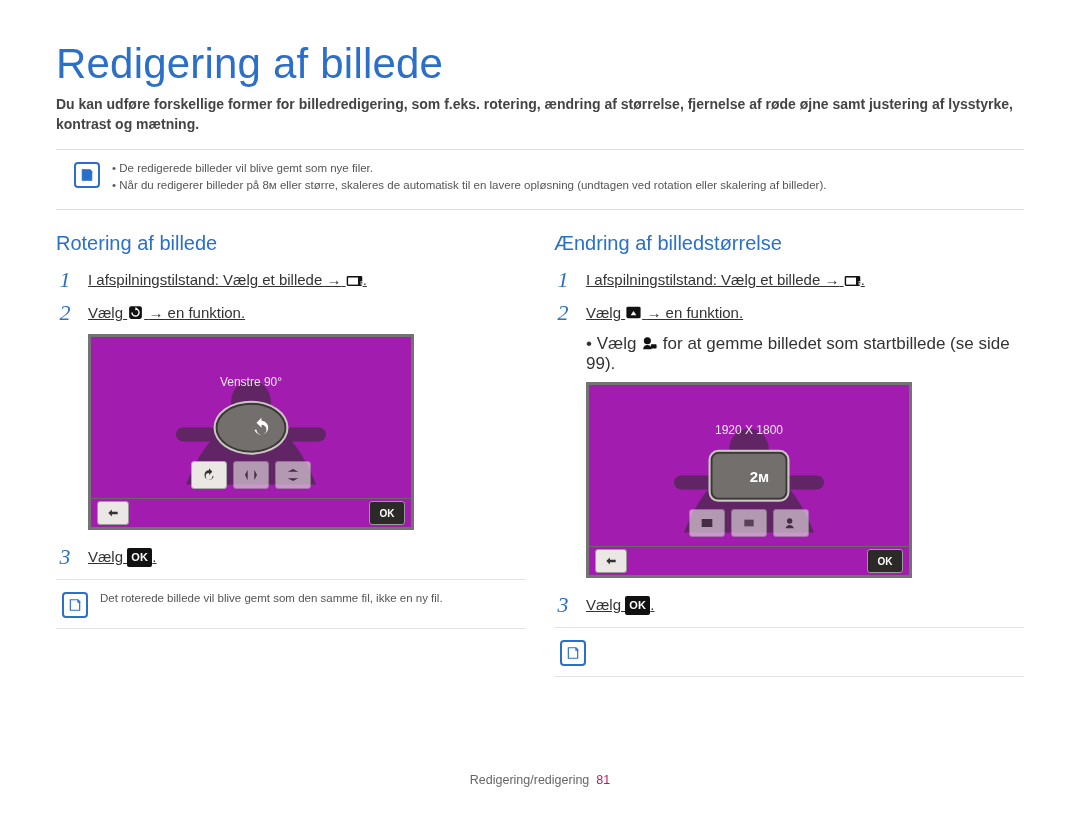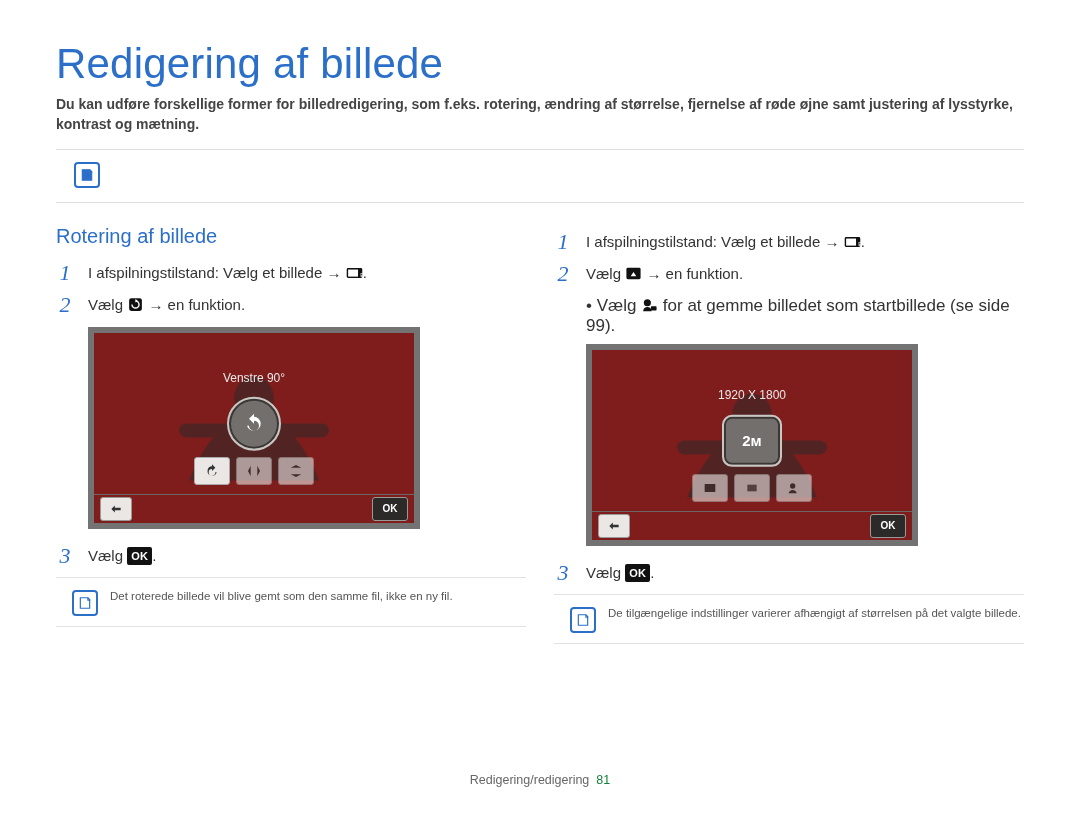--- a/index.html
+++ b/index.html
@@ -35,21 +35,21 @@
     border: none;
     border-top: 1px solid #ddd;
     margin: 14px 0 0 0;
   }
   .note-box {
     margin: 10px 0 8px 18px;
     display: flex;
     align-items: flex-start;
     gap: 12px;
   }
-  .note-box.small { margin-left: 16px; }
+  .note-box.small { margin-left: 6px; }
   .note-icon {
     width: 22px;
     height: 22px;
     border: 2px solid #2b6fc9;
     border-radius: 4px;
     color: #2b6fc9;
     display: flex;
     align-items: center;
     justify-content: center;
     flex: 0 0 22px;
@@ -87,20 +87,21 @@
     font-size: 22px;
     color: #2b6fc9;
     width: 18px;
     text-align: center;
     line-height: 1;
   }
   .step-body {
     font-size: 15px;
     color: #333;
     line-height: 1.5;
+    text-decoration: underline;
   }
   .sub-bullet {
     font-size: 17px;
     color: #333;
     margin: 2px 0 8px 32px;
   }
   .sub-bullet::before { content: "•  "; }
   .mini-icon {
     display: inline-block;
     vertical-align: -3px;
@@ -114,22 +115,22 @@
     font-size: 11px;
     padding: 1px 4px;
     border-radius: 2px;
     vertical-align: 1px;
     letter-spacing: 0.3px;
   }
   
   .device {
     width: 320px;
     height: 190px;
-    background: #7f1d1d;
-    border: 6px solid #737373;
+    background: #a21caf;
+    border: 3px solid #737373;
     position: relative;
     margin: 4px 0 16px 32px;
   }
   .device .silhouette {
     position: absolute;
     left: 50%; top: 50%;
     transform: translate(-50%, -52%);
     width: 170px; height: 130px;
     opacity: 0.55;
   }
@@ -145,20 +146,21 @@
     position: absolute;
     left: 50%;
     top: 50%;
     transform: translate(-50%, -58%);
     width: 50px; height: 50px;
     border-radius: 50%;
     background: #736f6d;
     border: 2px solid #c9c6c3;
     display: flex; align-items: center; justify-content: center;
     box-shadow: 0 0 0 2px #3a3734 inset;
+    padding-left: 21px;
   }
   .device .center-btn svg { width: 24px; height: 24px; fill: #fff; }
   .btn-row {
     position: absolute;
     left: 50%; bottom: 38px;
     transform: translateX(-50%);
     display: flex; gap: 6px;
   }
   .tiny-btn {
     width: 34px; height: 26px;
@@ -196,37 +198,41 @@
   .bb-btn svg { width: 14px; height: 14px; fill: #333; }
   .hr-thin { border: none; border-top: 1px solid #e2e2e2; margin: 10px 0 8px 0; }
   .footer {
     position: absolute;
     left: 0; right: 0;
     bottom: 28px;
     text-align: center;
     font-size: 12.5px;
     color: #666;
   }
-  .footer .pg { color: #15803d; }
+  .footer .pg { color: #be185d; }
 </style>
 </head>
 <body>
 
 <div class="page">
   <h1 class="title">Redigering af billede</h1>
   <p class="intro">Du kan udføre forskellige former for billedredigering, som f.eks. rotering, ændring af størrelse, fjernelse af røde øjne samt justering af lysstyrke, kontrast og mætning.</p>
 
   <hr class="note-rule">
   <div class="note-box">
     <div class="note-icon">
       <svg viewBox="0 0 24 24">
           <path fill="#2b6fc9" d="M4 3h13l3 3v15H4z M4 3v18" stroke="#2b6fc9" stroke-width="2"></path>
           <path d="M17 3v4h4" stroke="#2b6fc9" stroke-width="2" fill="none"></path>
           <path d="M14 11l-5 5-2-2" stroke="#2b6fc9" stroke-width="2" fill="none"></path>
         </svg>
+    </div>
+    <div class="note-list">
+      <div class="bullet">De redigerede billeder vil blive gemt som nye filer.</div>
+      <div class="bullet">Når du redigerer billeder på 8ᴍ eller større, skaleres de automatisk til en lavere opløsning (undtagen ved rotation eller skalering af billeder).</div>
     </div>
   </div>
   <hr class="note-rule">
 
   <div class="columns">
 
     <div class="col">
       <h2 class="section">Rotering af billede</h2>
 
       <div class="step">
@@ -313,20 +319,21 @@
               <path d="M4 3h13l3 3v15H4z" stroke="#2b6fc9" stroke-width="2" fill="none"></path>
               <path d="M17 3v4h4" stroke="#2b6fc9" stroke-width="2" fill="none"></path>
             </svg>
         </div>
         <div class="note-list">Det roterede billede vil blive gemt som den samme fil, ikke en ny fil.</div>
       </div>
       <hr class="hr-thin">
     </div>
 
     <div class="col">
+      <h2 class="section">Ændring af billedstørrelse</h2>
 
       <div class="step">
         <div class="step-num">1</div>
         <div class="step-body">
           <span>I afspilningstilstand: Vælg et billede →</span>
           <span class="mini-icon">
             <svg viewBox="0 0 24 20">
                 <rect x="1" y="3" width="22" height="14" rx="2" fill="#111"></rect>
                 <rect x="3" y="5" width="14" height="10" fill="#fff"></rect>
                 <text x="20" y="15" font-size="8" fill="#fff">E</text>
@@ -409,21 +416,20 @@
       </div>
 
       <hr class="hr-thin">
       <div class="note-box small">
         <div class="note-icon">
           <svg viewBox="0 0 24 24">
               <path d="M4 3h13l3 3v15H4z" stroke="#2b6fc9" stroke-width="2" fill="none"></path>
               <path d="M17 3v4h4" stroke="#2b6fc9" stroke-width="2" fill="none"></path>
             </svg>
         </div>
-        <div class="note-list">De tilgængelige indstillinger varierer afhængigt af størrelsen på det valgte billede.</div>
       </div>
       <hr class="hr-thin">
     </div>
   </div>
 </div>
 
 <div class="footer">
   <span>Redigering/redigering</span>&nbsp;&nbsp;<span class="pg">81</span>
 </div>
 

